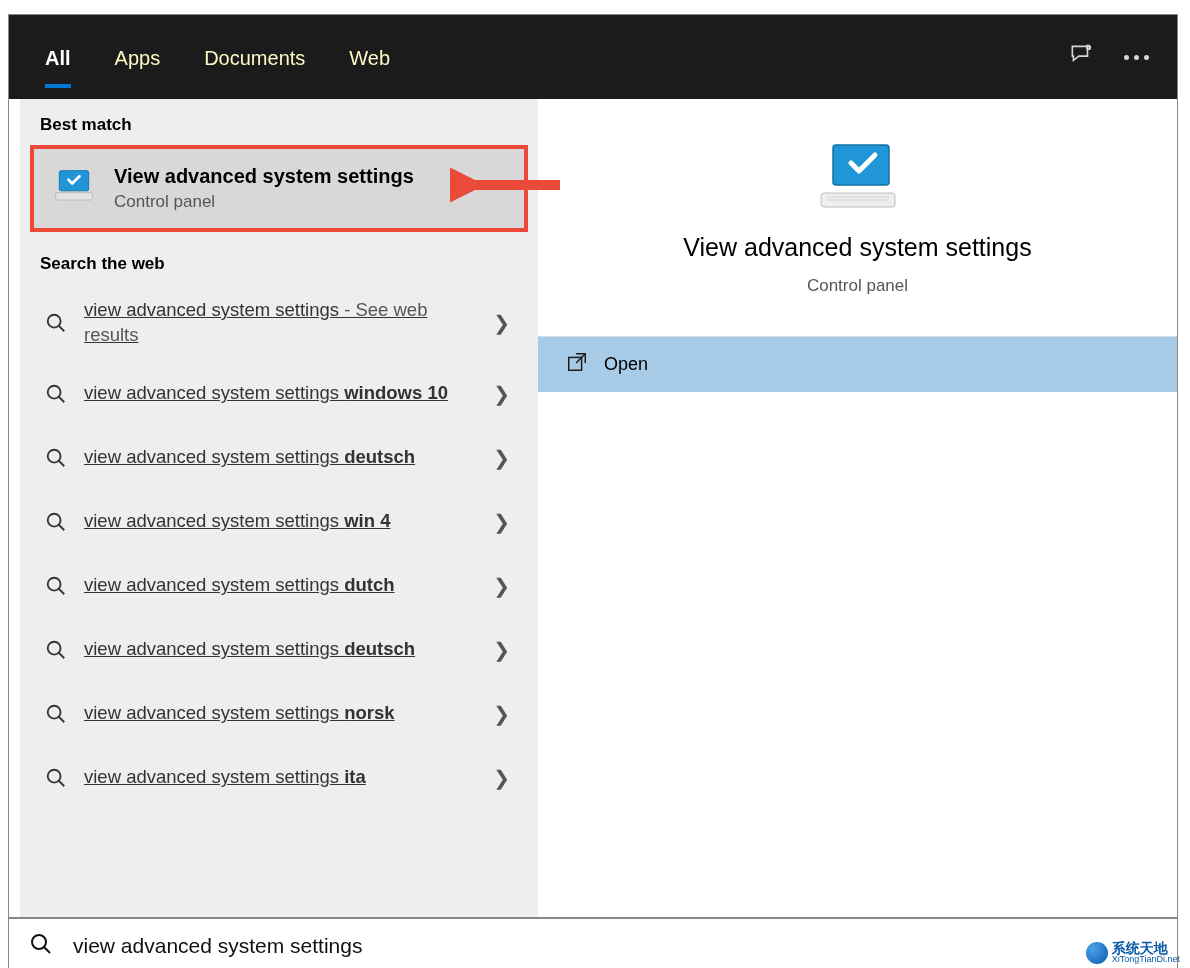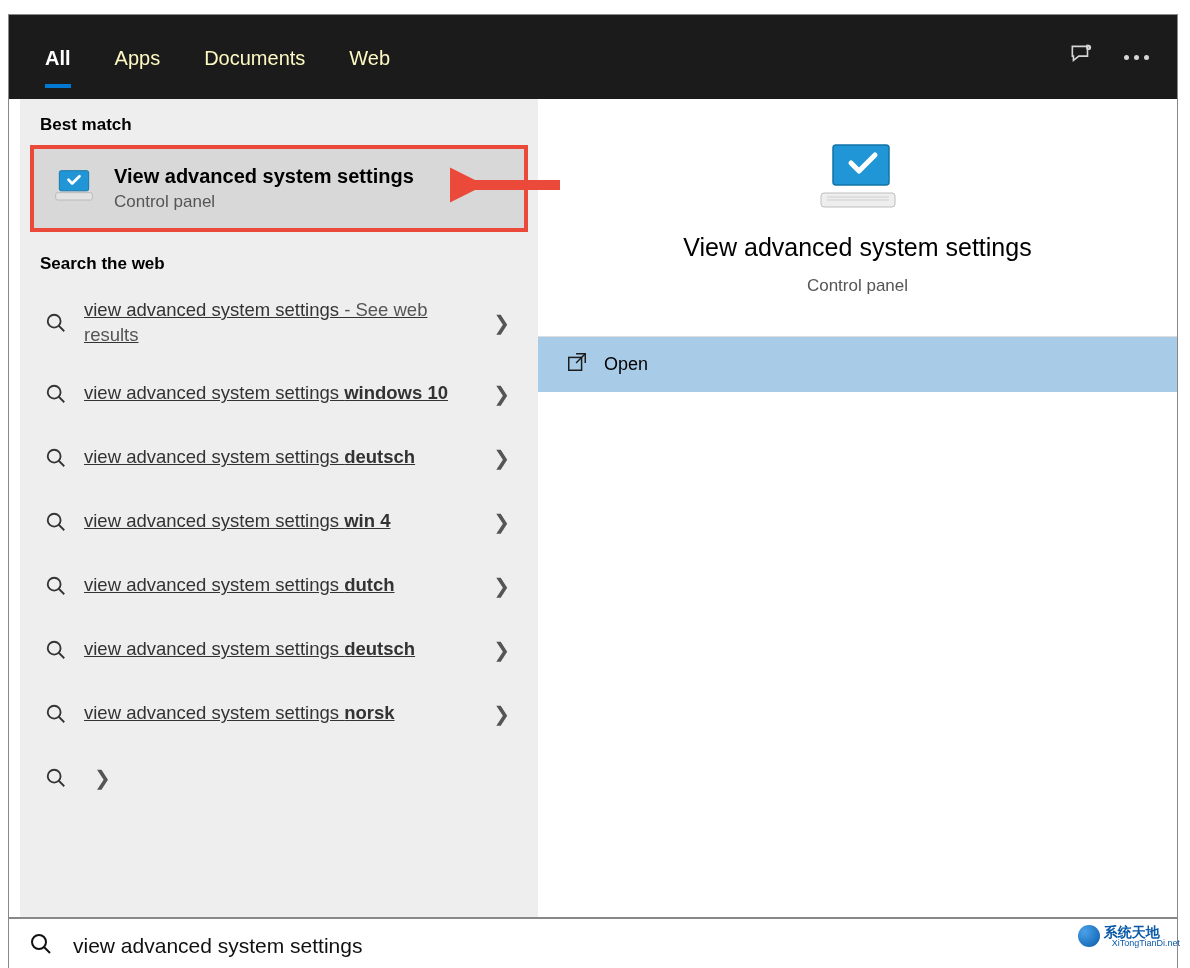--- a/index.html
+++ b/index.html
@@ -210,34 +210,34 @@
     
     .arrow-annot {
       position:absolute;
       left: 450px; top: 160px;
       pointer-events:none;
     }
     
     .watermark {
       position:absolute;
       right: 10px;
-      bottom: 20px;
+      bottom: 4px;
       font-size: 11px;
       color: #1073b5;
       display:flex;
-      align-items:flex-start;
+      align-items:flex-end;
       gap:4px;
     }
     .watermark .globe {
       width:22px;height:22px;border-radius:50%;
       background: radial-gradient(circle at 30% 30%, #4aa2ea, #0a5aa8);
       position:relative;
     }
     .watermark .cn { font-size:14px; font-weight:700; color:#0a5aa8; line-height:1;}
-    .watermark .en { font-size:9px; color:#0a5aa8; line-height:1;margin-left:8px;}
+    .watermark .en { font-size:9px; color:#0a5aa8; line-height:1;}
   </style>
 </head>
 <body>
 
 <div class="window">
 
   <div class="header">
     <div class="tabs">
       <div class="tab active">All</div>
       <div class="tab">Apps</div>
@@ -353,20 +353,21 @@
             <div class="web-text"><span class="base">view advanced system settings </span><span class="bold">norsk</span><span class="suffix"></span></div>
             <span class="chev-right">❯</span>
           </div>
           <div class="web-item">
             <span class="search-glyph">
               <svg viewBox="0 0 24 24">
                 <circle cx="10" cy="10" r="7"></circle>
                 <line x1="15" y1="15" x2="21" y2="21"></line>
               </svg>
             </span>
+            <div class="web-text"><span class="base">view advanced system settings </span><span class="bold">ita</span><span class="suffix"></span></div>
             <span class="chev-right">❯</span>
           </div>
         </div>
 
     </div>
 
     <div class="right-pane">
       <div class="preview-top">
         <div class="preview-icon">
           <svg viewBox="0 0 90 80" width="90" height="80">

